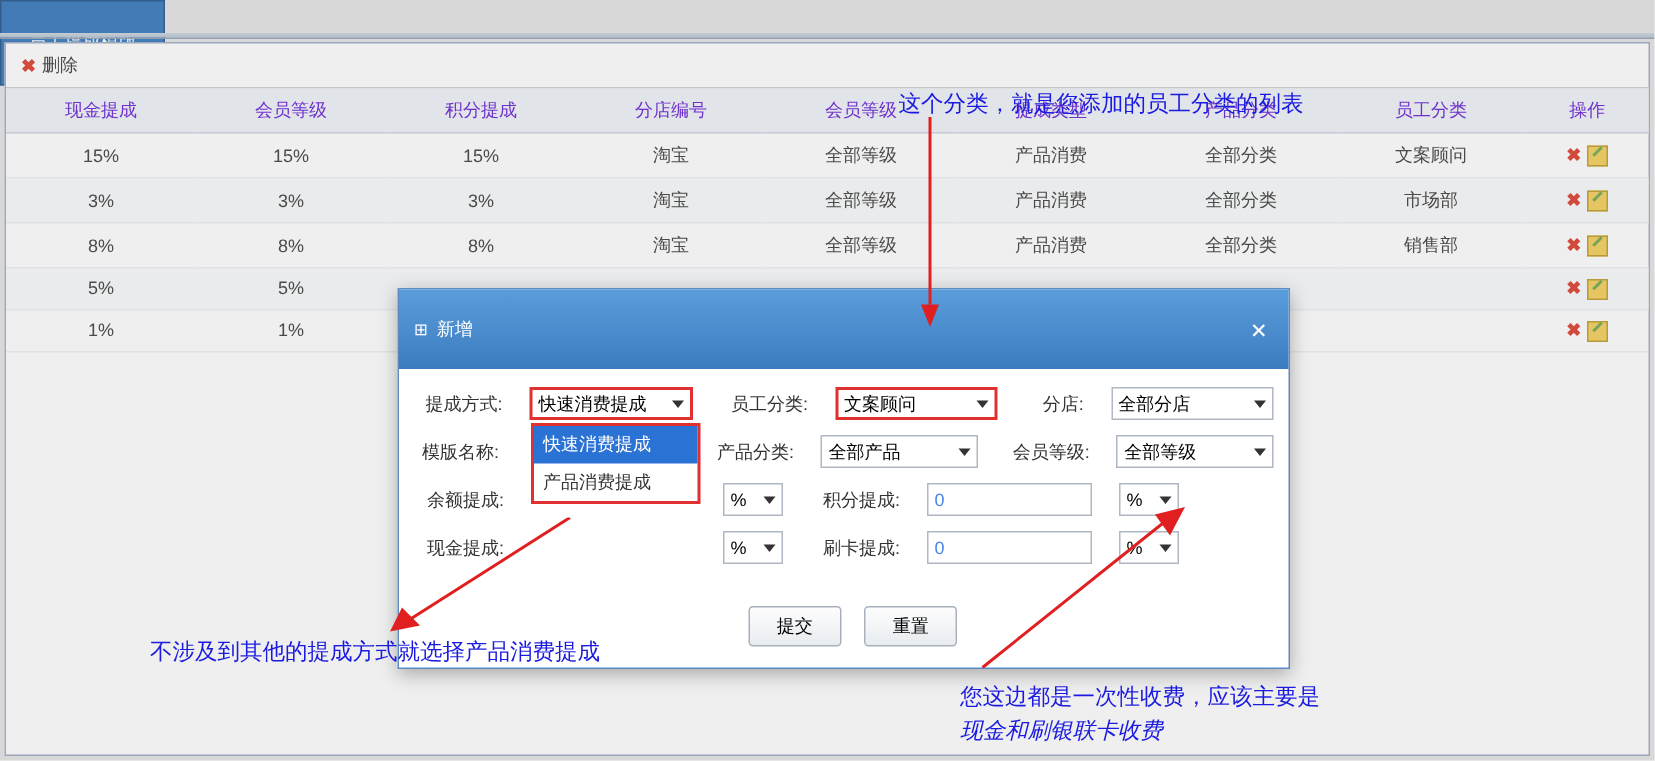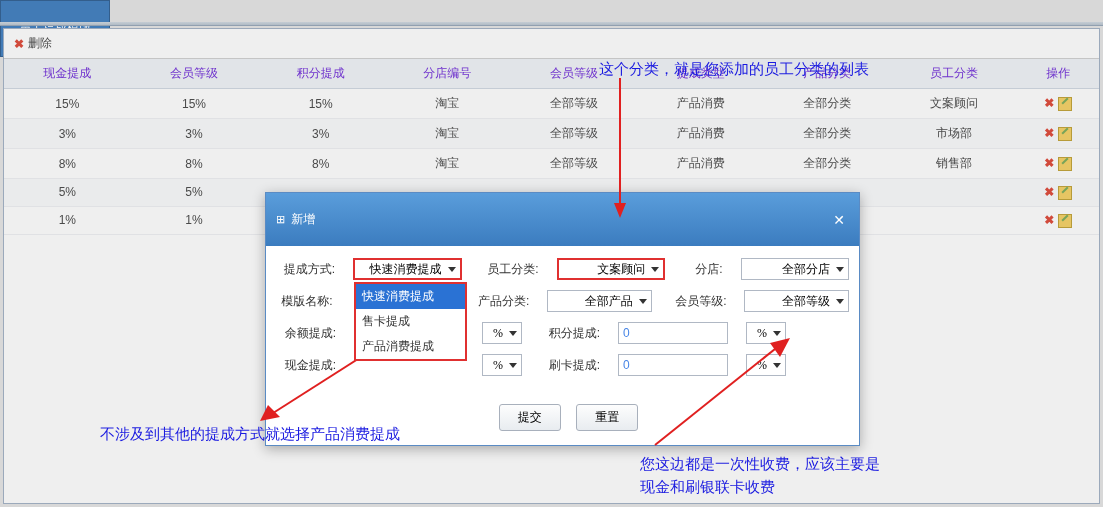--- a/index.html
+++ b/index.html
@@ -127,24 +127,23 @@
     .sel, .inp {
       border: 1px solid #b0b8c4;
       height: 22px;
       padding: 0 4px;
       font-size: 12px;
       background: #fff;
     }
     .sel {
       display: inline-flex;
       align-items: center;
-      justify-content: flex-end;
+      justify-content: space-between;
       cursor: pointer;
       position: relative;
-      font-family: Liberation Serif, serif;
     }
     .sel .caret {
       width: 0; height: 0;
       border-left: 4px solid transparent;
       border-right: 4px solid transparent;
       border-top: 5px solid #333;
       margin-left: 6px;
     }
     .w110 { width: 110px; }
     .w40 { width: 40px; }
@@ -291,21 +290,20 @@
   </div>
   <div class="modal-body">
 
     <div class="form-row">
       <span class="lbl">提成方式:</span>
       <span class="sel w110 hl-red" style="position:relative;">
         <span>快速消费提成</span>
         <span class="caret"></span>
         <div class="dropdown-open">
           <div class="dd-item sel-hl">快速消费提成</div>
-          <div class="dd-item">售卡提成</div>
           <div class="dd-item">产品消费提成</div>
         </div>
       </span>
       <span class="lbl">员工分类:</span>
       <span class="sel w110 hl-red">
         <span>文案顾问</span>
         <span class="caret"></span>
       </span>
       <span class="lbl" style="width:40px">分店:</span>
       <span class="sel w110">
@@ -362,21 +360,21 @@
   </div>
   <div class="modal-footer">
     <button class="btn">提交</button>
     <button class="btn">重置</button>
   </div>
 </div>
 
 <div class="anno" style="left:575px; top:60px;margin-left:24px;">这个分类，就是您添加的员工分类的列表</div>
 <div class="anno" style="left:100px; top:425px;">不涉及到其他的提成方式就选择产品消费提成</div>
 <div class="anno" style="left:640px; top:455px;">您这边都是一次性收费，应该主要是</div>
-<div class="anno" style="left:640px; top:478px;">现金和刷银联卡收费</div>
+<div class="anno" style="left:640px; top:478px;font-style:italic;">现金和刷银联卡收费</div>
 
 <svg class="arrow" style="left:600px; top:78px;" width="40" height="140">
   <line x1="20" y1="0" x2="20" y2="125" stroke="#e02020" stroke-width="2"></line>
   <polygon points="20,140 14,125 26,125" fill="#e02020"></polygon>
 </svg>
 <svg class="arrow" style="left:260px; top:345px;" width="170" height="80">
   <line x1="120" y1="0" x2="10" y2="70" stroke="#e02020" stroke-width="2"></line>
   <polygon points="0,76 8,60 20,72" fill="#e02020"></polygon>
 </svg>
 <svg class="arrow" style="left:640px; top:335px;" width="160" height="115">

